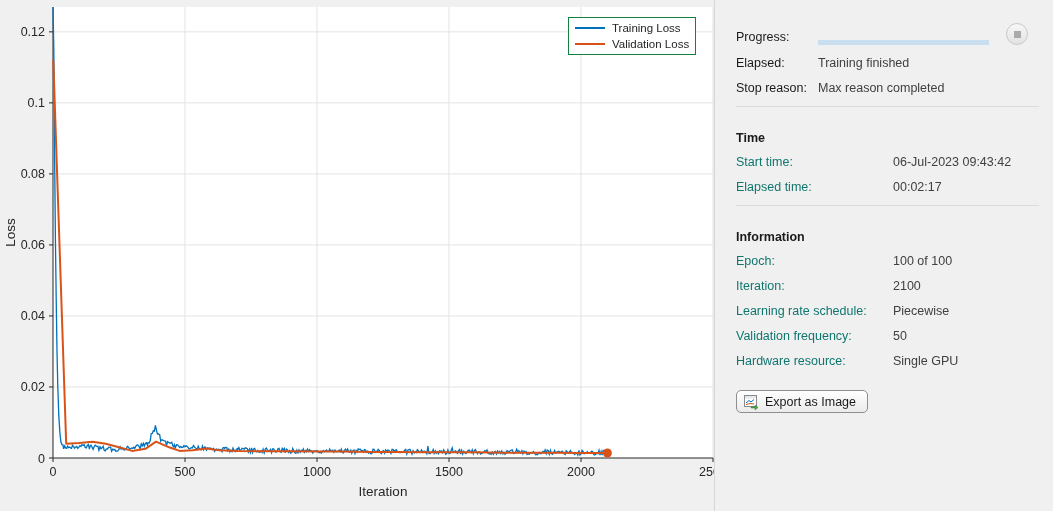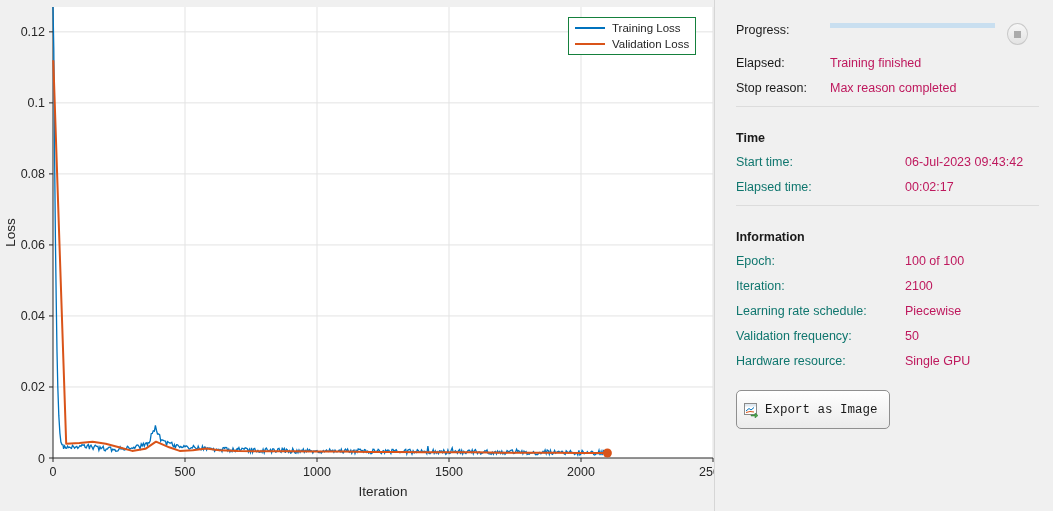--- a/index.html
+++ b/index.html
@@ -21,47 +21,47 @@
   }
   .legend-entry { display:flex; align-items:center; height:16px; }
   .legend-swatch { width:30px; height:2px; flex:0 0 30px; }
   .legend-label { font-size:11.5px; color:#262626; margin-left:7px; white-space:nowrap; }
 
   .info-panel {
     position:absolute; left:715px; top:0; width:338px; height:511px;
     background:#f0f0f0; padding:23px 14px 0 21px;
     font-size:12.5px;
   }
-  .p-row { display:flex; align-items:flex-start; margin-bottom:10px; line-height:15px;gap:12px; }
+  .p-row { display:flex; align-items:flex-end; margin-bottom:10px; line-height:15px; }
   .p-label { flex:0 0 82px; color:#1a1a1a; }
   .p-label-wide { flex:0 0 157px; color:#0f766e; }
-  .p-value { color:#be185d; white-space:nowrap; }
+  .p-value { color:#404040; white-space:nowrap; }
   .p-header { font-weight:bold; margin-bottom:9px; line-height:15px;margin-top:24px; }
   .sep { border:none; border-top:1px solid #dcdcdc; margin:6px 0 11px 0; }
 
   .progress-track { width:171px; height:5px; background:#c9dff0; position:relative; overflow:hidden; }
   .progress-fill { height:100%; background:#009aff; width:100%; }
 
   .stop-button {
     margin-left:auto; margin-right:11px;
     width:22px; height:22px; border-radius:50%;
     border:1px solid #c9c9c9;
     background:linear-gradient(#f7f7f7,#e3e3e3);
     display:flex; align-items:center; justify-content:center;
     cursor:default;
   }
   .stop-square { width:7px; height:7px; background:#ababab; }
 
   .export-button {
     margin-top:11px;
     display:inline-flex; align-items:center; gap:6px;
-    height:39px; padding:0 11px 0 6px;
+    height:23px; padding:0 11px 0 6px;
     border:1px solid #8f8f8f; border-radius:5px;
     background:linear-gradient(#ffffff,#ebebeb);
-    font-family:Liberation Mono, monospace;
+    font-family:Liberation Sans, sans-serif;
     font-size:12.5px; color:#1a1a1a; cursor:pointer;
   }
 </style>
 </head>
 <body>
 
 <div class="chart-panel">
   <svg id="plot-svg" width="714" height="511">
       <rect x="53" y="7" width="660" height="451" fill="#ffffff"></rect>
       <line x1="53" x2="713" y1="386.9763779527559" y2="386.9763779527559" stroke="#e3e3e3" stroke-width="1"></line>

